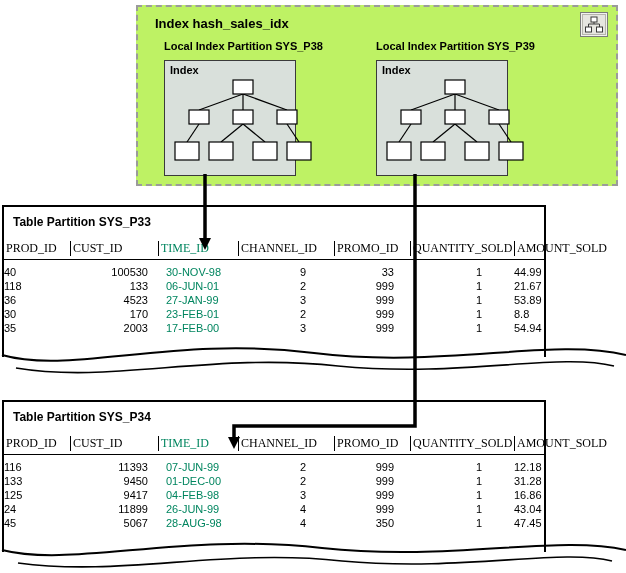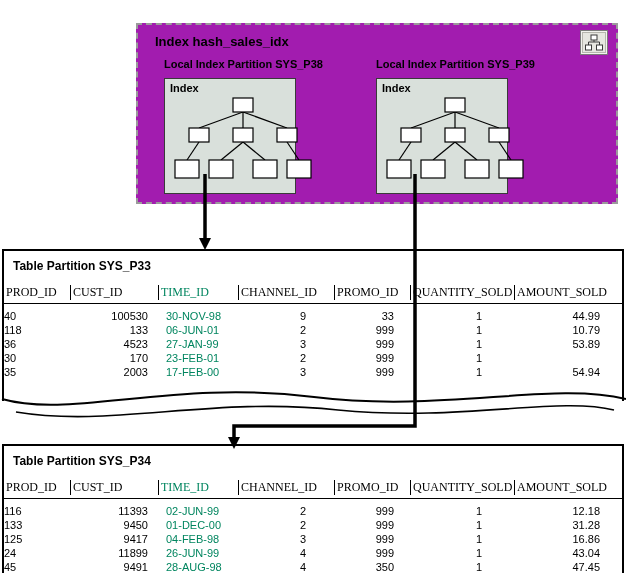--- a/index.html
+++ b/index.html
@@ -2,40 +2,40 @@
 <html style="--time-green: #00855F; --pbox-bg: #D9E0DB; --dash: #9B9B9B;"><head>
 <meta charset="utf-8">
 <style>
   * { margin:0; padding:0; box-sizing:border-box; }
   html,body { width:626px; height:573px; background:#fff; overflow:hidden; }
   body { font-family:"Liberation Sans","DejaVu Sans",sans-serif; color:#000; position:relative; }
   .canvas { position:absolute; inset:0; }
 
   
   .index-container {
-    position:absolute; left:136px; top:23px; width:482px; height:181px;
-    border:2px dashed var(--dash,#9b9b9b); background:#a21caf;
+    position:absolute; left:136px; top:5px; width:482px; height:181px;
+    border:2px dashed var(--dash,#9b9b9b); background:#bef264;
   }
   .index-title { position:absolute; left:17px; top:9px; font-size:13px; font-weight:bold; }
   .cluster-icon { position:absolute; right:8px; top:5px; width:28px; height:25px; }
   .partition { position:absolute; top:33px; width:156px; }
   .partition-1 { left:26px; }
   .partition-2 { left:238px; }
   .partition-label { font-size:11px; font-weight:bold; margin-bottom:8px; white-space:nowrap; }
   .partition-box {
     width:132px; height:116px; background:var(--pbox-bg,#d9e0db);
     border:1px solid #3a3a3a; position:relative;
   }
   .index-inner-label { position:absolute; left:5px; top:3px; font-size:11px; font-weight:bold; }
   .tree-svg { position:absolute; left:4px; top:9px; }
 
   
   .table-section {
-    position:absolute; left:2px; width:622px; height:152px;
-    background:#fff; border:2px solid #000; border-bottom:none; z-index:1;margin-top:44px;
+    position:absolute; left:2px; width:544px; height:152px;
+    background:#fff; border:2px solid #000; border-bottom:none; z-index:1;
   }
   .table-1 { top:205px; }
   .table-2 { top:400px; }
   .table-title { font-weight:bold; font-size:12px; padding:8px 0 0 9px; }
   .table-header-row, .tr {
     display:grid;
     grid-template-columns:66px 88px 80px 96px 76px 104px 1fr;
   }
   .table-header-row { margin-top:12px; border-bottom:1.5px solid #000; padding-bottom:3px; }
   .th {
@@ -167,38 +167,39 @@
           <div class="td col5">1</div>
           <div class="td col6">44.99</div>
         </div>
         <div class="tr">
           <div class="td col0">118</div>
           <div class="td col1">133</div>
           <div class="td col2">06-JUN-01</div>
           <div class="td col3">2</div>
           <div class="td col4">999</div>
           <div class="td col5">1</div>
-          <div class="td col6">10.79</div>
+          <div class="td col6">21.67</div>
         </div>
         <div class="tr">
           <div class="td col0">36</div>
           <div class="td col1">4523</div>
           <div class="td col2">27-JAN-99</div>
           <div class="td col3">3</div>
           <div class="td col4">999</div>
           <div class="td col5">1</div>
           <div class="td col6">53.89</div>
         </div>
         <div class="tr">
           <div class="td col0">30</div>
           <div class="td col1">170</div>
           <div class="td col2">23-FEB-01</div>
           <div class="td col3">2</div>
           <div class="td col4">999</div>
           <div class="td col5">1</div>
+          <div class="td col6">8.8</div>
         </div>
         <div class="tr">
           <div class="td col0">35</div>
           <div class="td col1">2003</div>
           <div class="td col2">17-FEB-00</div>
           <div class="td col3">3</div>
           <div class="td col4">999</div>
           <div class="td col5">1</div>
           <div class="td col6">54.94</div>
         </div>
@@ -217,21 +218,21 @@
         <div class="th col2">TIME_ID</div>
         <div class="th col3">CHANNEL_ID</div>
         <div class="th col4">PROMO_ID</div>
         <div class="th col5">QUANTITY_SOLD</div>
         <div class="th col6">AMOUNT_SOLD</div>
       </div>
     <div class="table-body">
         <div class="tr">
           <div class="td col0">116</div>
           <div class="td col1">11393</div>
-          <div class="td col2">02-JUN-99</div>
+          <div class="td col2">07-JUN-99</div>
           <div class="td col3">2</div>
           <div class="td col4">999</div>
           <div class="td col5">1</div>
           <div class="td col6">12.18</div>
         </div>
         <div class="tr">
           <div class="td col0">133</div>
           <div class="td col1">9450</div>
           <div class="td col2">01-DEC-00</div>
           <div class="td col3">2</div>
@@ -252,21 +253,21 @@
           <div class="td col0">24</div>
           <div class="td col1">11899</div>
           <div class="td col2">26-JUN-99</div>
           <div class="td col3">4</div>
           <div class="td col4">999</div>
           <div class="td col5">1</div>
           <div class="td col6">43.04</div>
         </div>
         <div class="tr">
           <div class="td col0">45</div>
-          <div class="td col1">9491</div>
+          <div class="td col1">5067</div>
           <div class="td col2">28-AUG-98</div>
           <div class="td col3">4</div>
           <div class="td col4">350</div>
           <div class="td col5">1</div>
           <div class="td col6">47.45</div>
         </div>
       </div>
     <svg class="torn-edge" width="624" height="58" viewBox="0 0 624 58">
       <path d="M0,28 C70,46 180,10 320,26 C450,40 555,12 624,28" fill="none" stroke="#000" stroke-width="2"></path>
       <path d="M16,41 C120,55 220,26 340,39 C462,50 558,26 610,39" fill="none" stroke="#000" stroke-width="1.6"></path>

